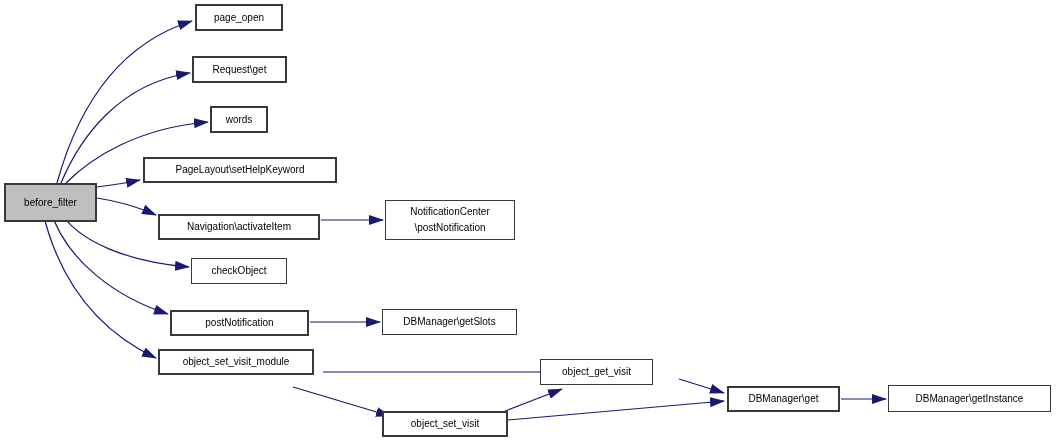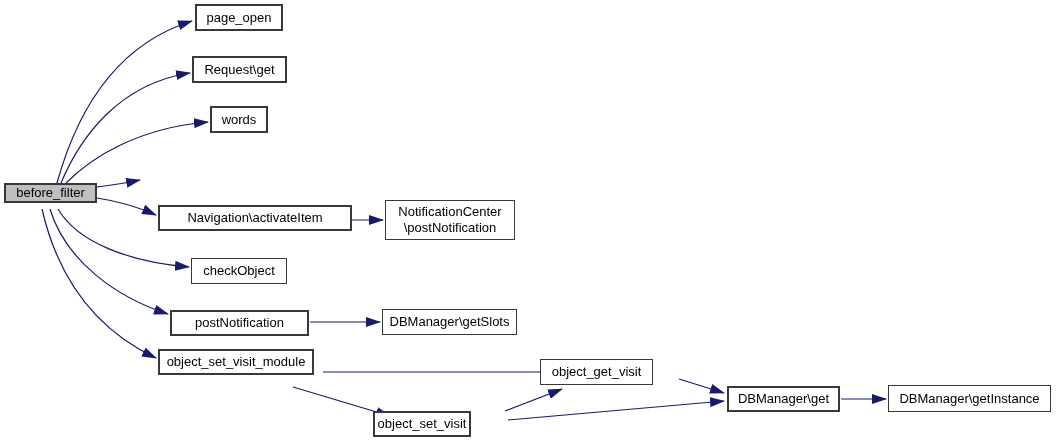--- a/index.html
+++ b/index.html
@@ -33,21 +33,21 @@
   }
   .node {
     position: absolute;
     box-sizing: border-box;
     display: flex;
     align-items: center;
     justify-content: center;
     background: var(--node-fill, #ffffff);
     border: 1px solid var(--node-border, #383838);
     color: var(--text, #000000);
-    font-size: 13px;
+    font-size: 10px;
     line-height: 16px;
     text-align: center;
     white-space: pre-line;
     cursor: pointer;
   }
   .node.bold { border-width: 2px; }
   .node.highlight { background: var(--highlight-fill, #bfbfbf); }
   .lbl { white-space: pre-line; }
 </style>
 </head>
@@ -72,38 +72,41 @@
     <path class="edge" d="M 321 220 L 383 220"></path>
     <path class="edge" d="M 310 322 L 380 322"></path>
     <path class="edge" d="M 323 372 L 562 372"></path>
     <path class="edge" d="M 293 387 L 390 416"></path>
     <path class="edge" d="M 505 411 L 562 389"></path>
     <path class="edge" d="M 508 420 L 724 401"></path>
     <path class="edge" d="M 679 379 L 724 393"></path>
     <path class="edge" d="M 841 399 L 886 399"></path>
   </svg>
 
-  <div class="node bold highlight" style="left:4px;top:183px;width:93px;height:20px">
+  <div class="node bold highlight" style="left:4px;top:183px;width:93px;height:39px">
     <span class="lbl">before_filter</span>
   </div>
 
   <div class="node bold" style="left:195px;top:4px;width:88px;height:27px">
     <span class="lbl">page_open</span>
   </div>
 
   <div class="node bold" style="left:192px;top:56px;width:95px;height:27px">
     <span class="lbl">Request\get</span>
   </div>
 
   <div class="node bold" style="left:210px;top:106px;width:58px;height:27px">
     <span class="lbl">words</span>
   </div>
 
+  <div class="node bold" style="left:143px;top:157px;width:194px;height:26px">
+    <span class="lbl">PageLayout\setHelpKeyword</span>
+  </div>
 
-  <div class="node bold" style="left:158px;top:205px;width:194px;height:26px">
+  <div class="node bold" style="left:158px;top:214px;width:162px;height:26px">
     <span class="lbl">Navigation\activateItem</span>
   </div>
 
   <div class="node" style="left:385px;top:200px;width:130px;height:40px">
     <span class="lbl">NotificationCenter
 \postNotification</span>
   </div>
 
   <div class="node" style="left:191px;top:258px;width:96px;height:26px">
     <span class="lbl">checkObject</span>
@@ -114,21 +117,21 @@
   </div>
 
   <div class="node" style="left:382px;top:309px;width:135px;height:26px">
     <span class="lbl">DBManager\getSlots</span>
   </div>
 
   <div class="node bold" style="left:158px;top:349px;width:156px;height:26px">
     <span class="lbl">object_set_visit_module</span>
   </div>
 
-  <div class="node bold" style="left:373px;top:411px;width:98px;height:26px">
+  <div class="node bold" style="left:382px;top:411px;width:126px;height:26px">
     <span class="lbl">object_set_visit</span>
   </div>
 
   <div class="node" style="left:540px;top:359px;width:113px;height:26px">
     <span class="lbl">object_get_visit</span>
   </div>
 
   <div class="node bold" style="left:727px;top:386px;width:113px;height:26px">
     <span class="lbl">DBManager\get</span>
   </div>

